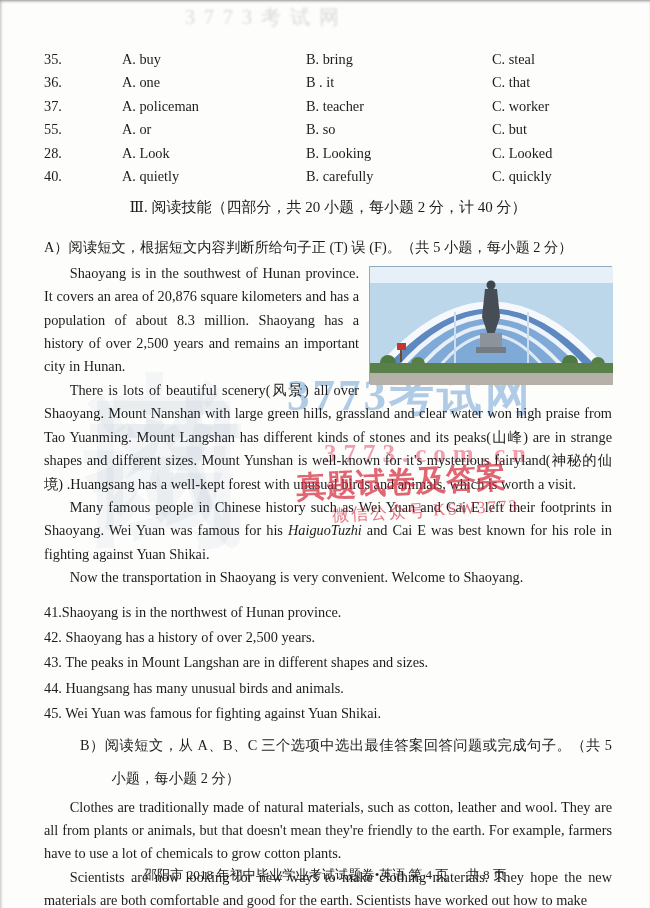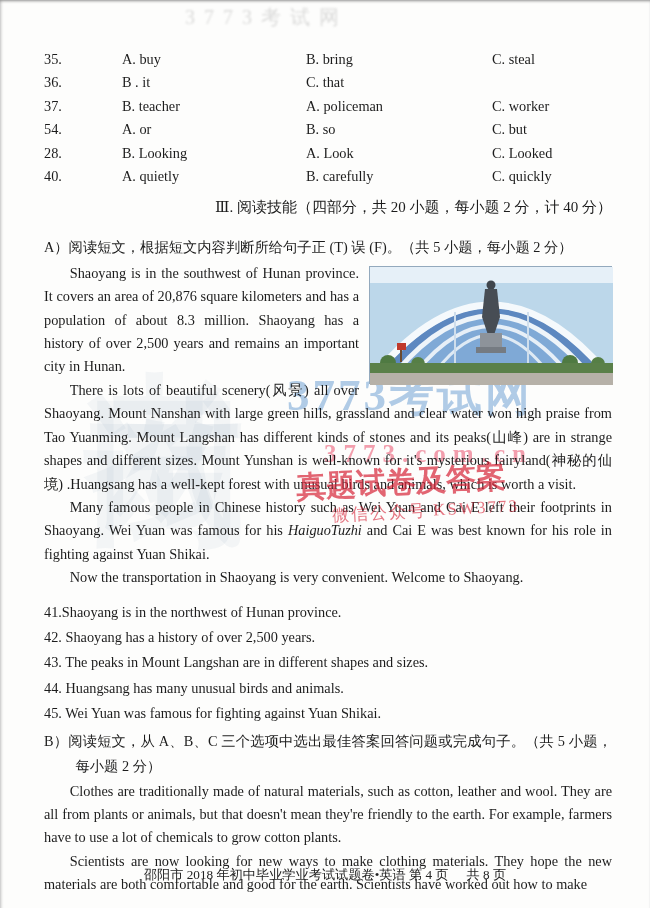--- a/index.html
+++ b/index.html
@@ -21,37 +21,37 @@
   }
   .content {
     position:absolute; left:44px; right:38px; top:48px;
     font-size:14.3px; line-height:23.4px;
     text-align:justify; z-index:1;
   }
   
   .mc-row { display:grid; grid-template-columns:30px 136px 138px auto; height:23.4px; text-align:left;gap:48px; }
   .mc-row span { white-space:nowrap; overflow:hidden; }
   
-  .h3 { margin-top:7px; font-size:15px; line-height:24px; text-align:right; }
+  .h3 { margin-top:7px; font-size:15px; line-height:24px; text-align:center; }
   .instr { line-height:24.5px; padding-left:2.2em; text-indent:-2.2em;margin-top:16px; }
   
   .passage { margin-top:2px; }
   .passage p { text-indent:1.8em; }
   .photo {
     float:right; width:243px; height:118px;
     margin:4px 0 6px 10px;
     border:1px solid #93a9bd;
     background:#bcd7ea;
   }
   .photo svg { display:block; }
   
   .statements { margin-top:10px; text-align:left; }
   .stmt { line-height:25.4px; }
   .para { margin-top:1px; line-height:23px; text-indent:1.8em; }
-  .instrB { margin-top:2px; line-height:25px; padding-left:2.2em; text-indent:-2.2em; }
+  .instrB { margin-top:2px; line-height:33px; padding-left:2.2em; text-indent:-2.2em;margin-left:36px; }
   
   .footer {
     position:absolute; bottom:24px; left:0; right:0;
     display:flex; justify-content:center; gap:18px;
     font-size:13.2px; color:#222; z-index:1;
   }
   
   .wm { position:absolute; pointer-events:none; white-space:nowrap; }
   .wm-bg {
     left:58px; top:240px; z-index:0;
@@ -104,39 +104,40 @@
 
     <div>
       <div class="mc-row">
         <span>35.</span>
         <span>A. buy</span>
         <span>B. bring</span>
         <span>C. steal</span>
       </div>
       <div class="mc-row">
         <span>36.</span>
+        <span>A. one</span>
         <span>B . it</span>
         <span>C. that</span>
       </div>
       <div class="mc-row">
         <span>37.</span>
+        <span>A. policeman</span>
         <span>B. teacher</span>
-        <span>A. policeman</span>
         <span>C. worker</span>
       </div>
       <div class="mc-row">
-        <span>54.</span>
+        <span>55.</span>
         <span>A. or</span>
         <span>B. so</span>
         <span>C. but</span>
       </div>
       <div class="mc-row">
         <span>28.</span>
+        <span>A. Look</span>
         <span>B. Looking</span>
-        <span>A. Look</span>
         <span>C. Looked</span>
       </div>
       <div class="mc-row">
         <span>40.</span>
         <span>A. quietly</span>
         <span>B. carefully</span>
         <span>C. quickly</span>
       </div>
     </div>
 

